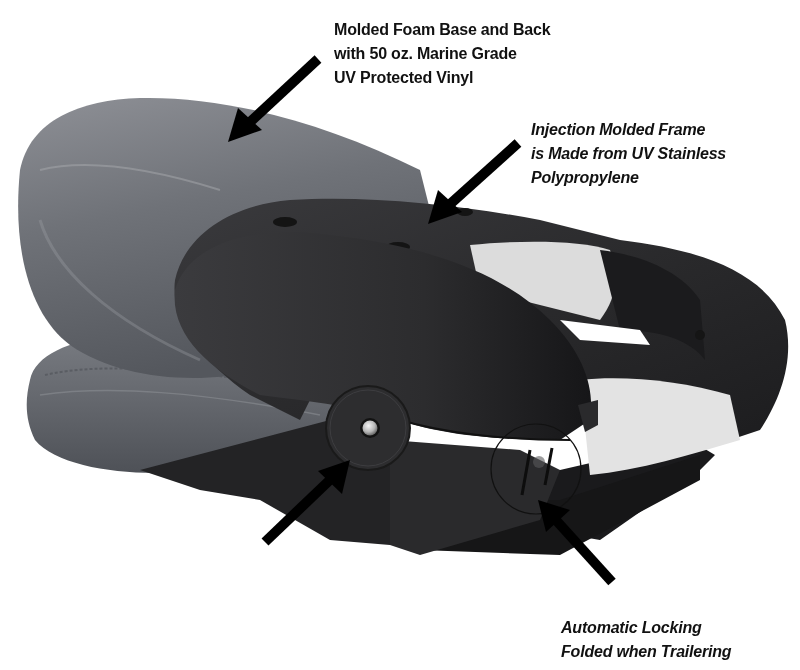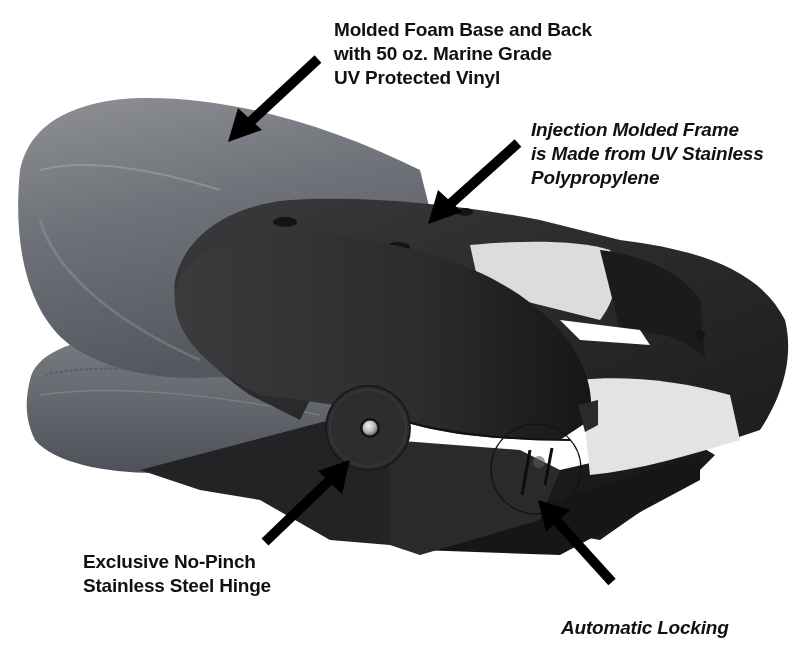--- a/index.html
+++ b/index.html
@@ -19,21 +19,21 @@
       position: absolute;
       left: 0;
       top: 0;
       width: 800px;
       height: 670px;
     }
     .callout {
       position: absolute;
       font-family: "Liberation Sans", sans-serif;
       font-weight: bold;
-      font-size: 19px;
+      font-size: 16px;
       line-height: 24px;
       color: #111111;
       letter-spacing: -0.2px;
       white-space: nowrap;
     }
     .callout .line { display: block; }
     #callout-foam { left: 334px; top: 18px; }
     #callout-frame { left: 531px; top: 118px; font-style: italic; }
     #callout-hinge { left: 83px; top: 550px; }
     #callout-lock { left: 561px; top: 616px; font-style: italic; }
@@ -157,22 +157,19 @@
     <span class="line">with 50 oz. Marine Grade</span>
     <span class="line">UV Protected Vinyl</span>
   </div>
 
   <div class="callout" id="callout-frame">
     <span class="line">Injection Molded Frame</span>
     <span class="line">is Made from UV Stainless</span>
     <span class="line">Polypropylene</span>
   </div>
 
-  <div class="callout" id="callout-hinge">
-    <span class="line">Exclusive No-Pinch</span>
-    <span class="line">Stainless Steel Hinge</span>
-  </div>
 
   <div class="callout" id="callout-lock">
     <span class="line">Automatic Locking</span>
+    <span class="line">Folded when Trailering</span>
   </div>
 
 </div>
 
 </body></html>

